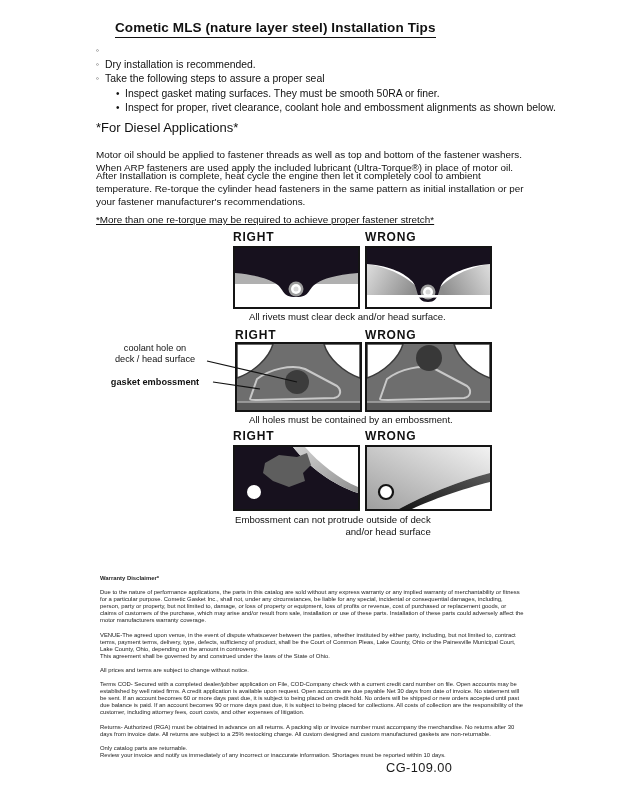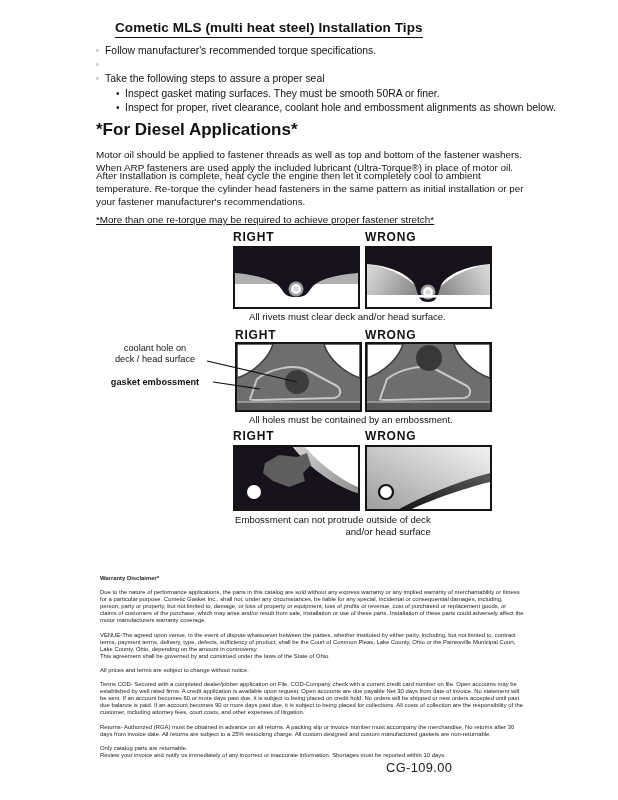--- a/index.html
+++ b/index.html
@@ -20,21 +20,21 @@
     white-space: nowrap;
     letter-spacing: 0.1px;
   }
 
   .bullets { left: 96px; top: 44px; width: 500px; }
   .bullet-row { display: flex; align-items: flex-start; font-size: 10.4px; line-height: 14.2px; white-space: nowrap; }
   .bullet-row .marker { width: 9px; font-size: 8px; line-height: 14.2px; color: #111; }
   .bullet-row.sub { padding-left: 20px; }
   .bullet-row.sub .marker { font-size: 10px; }
 
-  .diesel-heading { left: 96px; top: 120px; font-size: 17px; font-weight: 700; white-space: nowrap; }
+  .diesel-heading { left: 96px; top: 120px; font-size: 13px; font-weight: 400; white-space: nowrap; }
   .diesel-para { left: 96px; width: 432px; font-size: 9.9px; line-height: 13px; }
   .diesel-p1 { top: 148px; }
   .diesel-p2 { top: 169px; }
   .diesel-p3 { top: 213px; white-space: nowrap; text-decoration: underline; }
 
   .rw-label { width: 127px; text-align: left; font-size: 12px; font-weight: 700; letter-spacing: 0.8px; }
   .panel { border: 2px solid #141414; background: #fff; }
   .panel svg { display: block; }
 
   .caption { font-size: 9.6px; line-height: 11.5px; color: #111; white-space: nowrap; margin-left: 12px; }
@@ -44,29 +44,29 @@
   .legal { left: 100px; top: 575px; width: 424px; font-size: 5.9px; line-height: 7.1px; color: #1c1c1c; }
   .legal .lp { margin-bottom: 7px; }
   .legal .lp.tight { margin-bottom: 0; }
   .legal-heading { font-weight: 700; margin-bottom: 7px; }
 
   .page-number { left: 386px; top: 760px; font-size: 12.8px; letter-spacing: 0.4px; color: #1a1a1a; white-space: nowrap; }
 </style>
 </head>
 <body>
 
-<div class="abs page-title">Cometic MLS (multi heat steel) Installation Tips</div>
+<div class="abs page-title">Cometic MLS (nature layer steel) Installation Tips</div>
 
 <div class="abs bullets">
   <div class="bullet-row">
     <span class="marker">◦</span>
-    <span>Follow manufacturer's recommended torque specifications.</span>
   </div>
   <div class="bullet-row">
     <span class="marker">◦</span>
+    <span>Dry installation is recommended.</span>
   </div>
   <div class="bullet-row">
     <span class="marker">◦</span>
     <span>Take the following steps to assure a proper seal</span>
   </div>
   <div class="bullet-row sub">
     <span class="marker">•</span>
     <span>Inspect gasket mating surfaces.  They must be smooth 50RA or finer.</span>
   </div>
   <div class="bullet-row sub">

